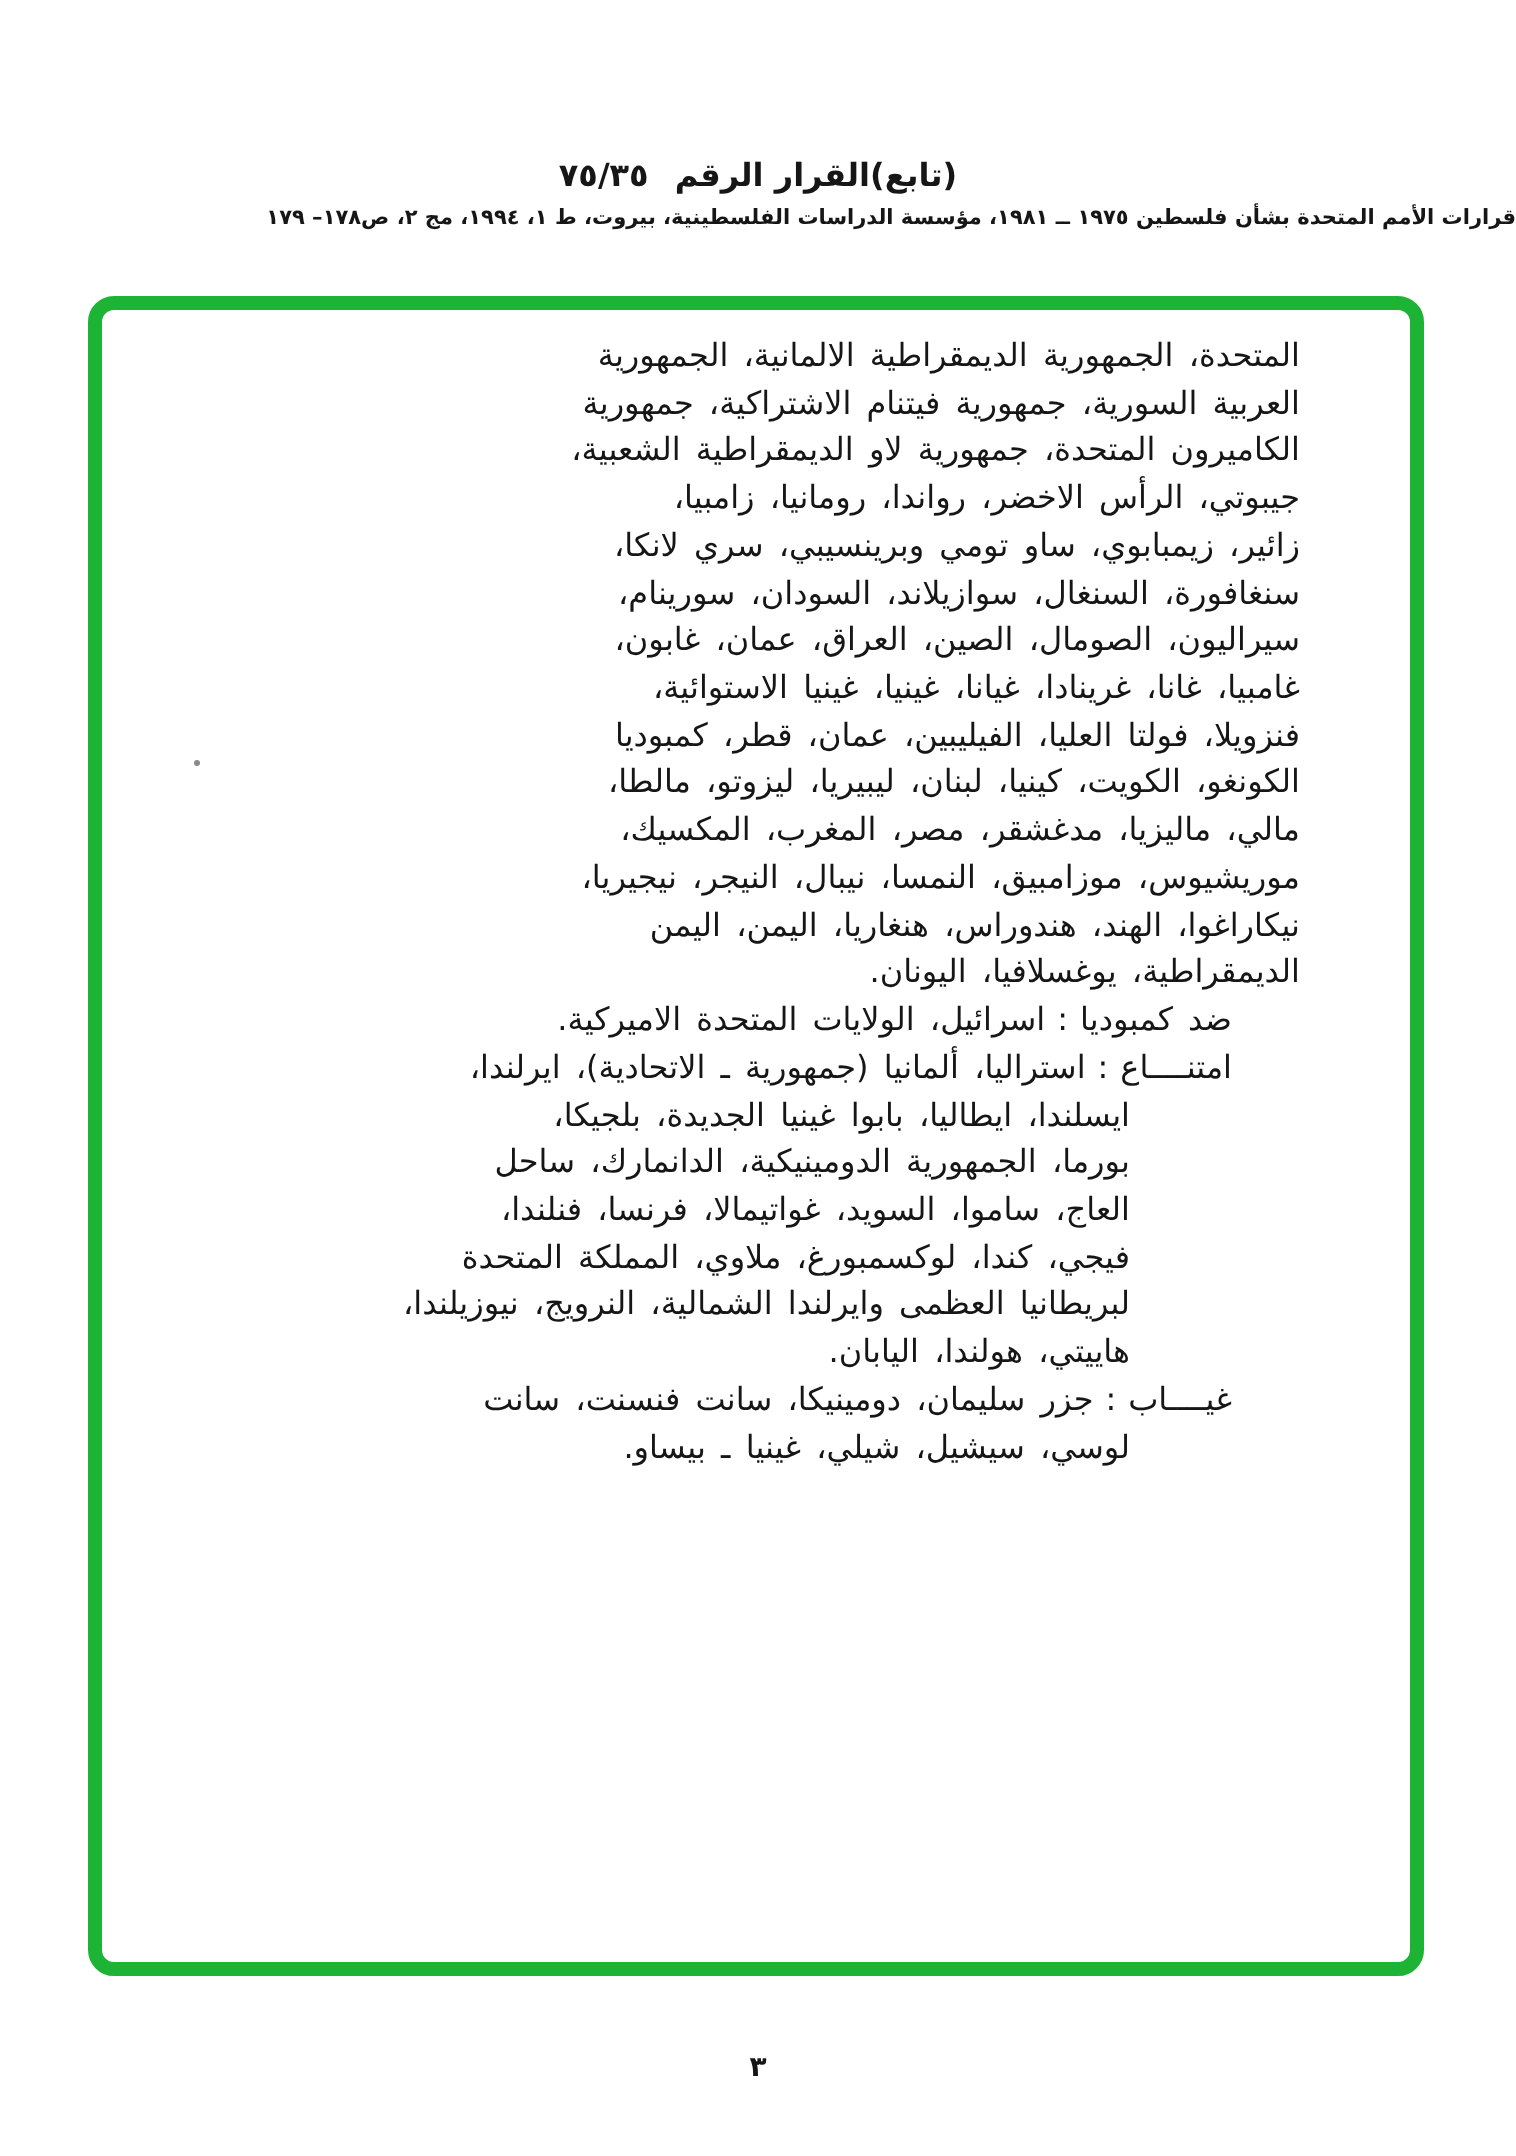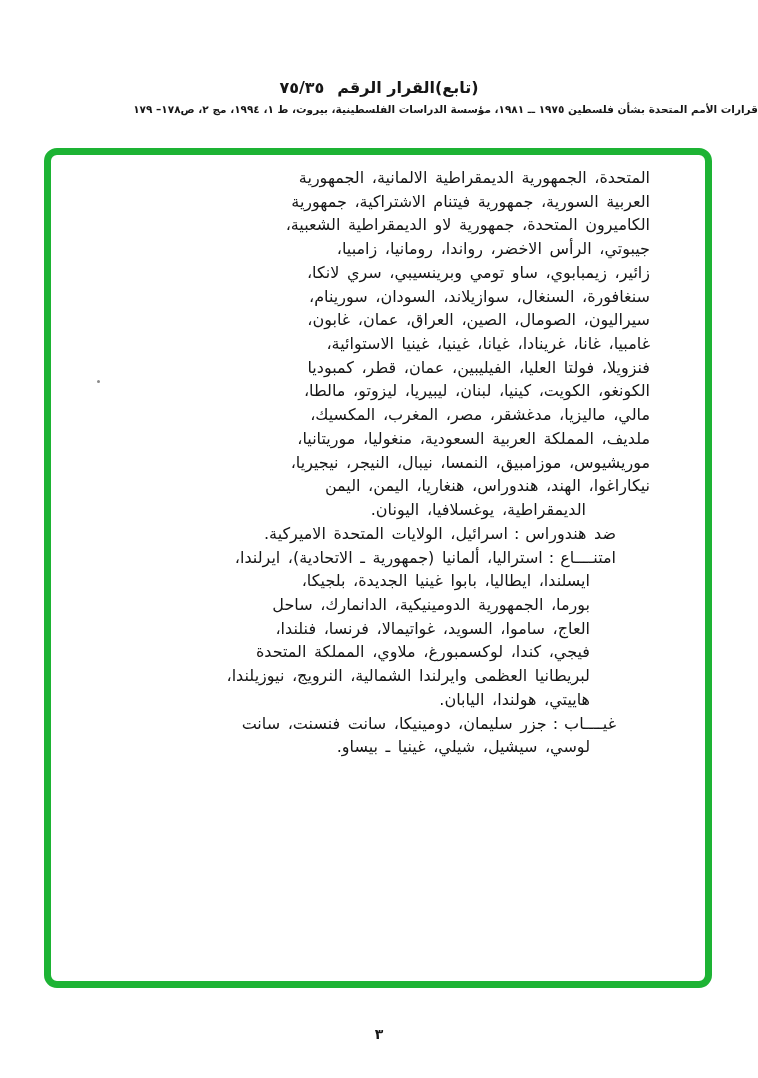--- a/index.html
+++ b/index.html
@@ -36,23 +36,23 @@
   }
   .ln {
     white-space:nowrap;
     text-align:right;
     font-size:16px;
     line-height:23.72px;
     height:23.72px;
     word-spacing:2.5px;
     overflow:visible;
   }
-  .ln.last  { margin-right:64px; }   
+  .ln.last  { }   
   .ln.sec   { margin-right:34px; }   
-  .ln.cont  { margin-right:60px; }  
+  .ln.cont  { margin-right:85px; }  
   .colon { margin:0 6px; }
   .pageno {
     position:absolute; top:1026px; left:0; right:0;
     text-align:center; font-size:14px; font-weight:bold;
   }
   .speck {
     position:absolute; left:97px; top:380px;
     width:3px; height:3px; background:#8a8a8a; border-radius:50%;
   }
 </style>
@@ -73,27 +73,26 @@
     <div class="ln">العربية السورية، جمهورية فيتنام الاشتراكية، جمهورية</div>
     <div class="ln">الكاميرون المتحدة، جمهورية لاو الديمقراطية الشعبية،</div>
     <div class="ln">جيبوتي، الرأس الاخضر، رواندا، رومانيا، زامبيا،</div>
     <div class="ln">زائير، زيمبابوي، ساو تومي وبرينسيبي، سري لانكا،</div>
     <div class="ln">سنغافورة، السنغال، سوازيلاند، السودان، سورينام،</div>
     <div class="ln">سيراليون، الصومال، الصين، العراق، عمان، غابون،</div>
     <div class="ln">غامبيا، غانا، غرينادا، غيانا، غينيا، غينيا الاستوائية،</div>
     <div class="ln">فنزويلا، فولتا العليا، الفيليبين، عمان، قطر، كمبوديا</div>
     <div class="ln">الكونغو، الكويت، كينيا، لبنان، ليبيريا، ليزوتو، مالطا،</div>
     <div class="ln">مالي، ماليزيا، مدغشقر، مصر، المغرب، المكسيك،</div>
-    <div class="ln">ملديف، المملكة العربية السعودية، منغوليا، موريتانيا،</div>
     <div class="ln">موريشيوس، موزامبيق، النمسا، نيبال، النيجر، نيجيريا،</div>
     <div class="ln">نيكاراغوا، الهند، هندوراس، هنغاريا، اليمن، اليمن</div>
     <div class="ln last">الديمقراطية، يوغسلافيا، اليونان.</div>
 
     <div class="ln sec">
-      <span>ضد هندوراس</span><span class="colon">:</span><span>اسرائيل، الولايات المتحدة الاميركية.</span>
+      <span>ضد كمبوديا</span><span class="colon">:</span><span>اسرائيل، الولايات المتحدة الاميركية.</span>
     </div>
 
     <div class="ln sec">
       <span>امتنــــاع</span><span class="colon">:</span><span>استراليا، ألمانيا (جمهورية ـ الاتحادية)، ايرلندا،</span>
     </div>
     <div class="ln cont">ايسلندا، ايطاليا، بابوا غينيا الجديدة، بلجيكا،</div>
     <div class="ln cont">بورما، الجمهورية الدومينيكية، الدانمارك، ساحل</div>
     <div class="ln cont">العاج، ساموا، السويد، غواتيمالا، فرنسا، فنلندا،</div>
     <div class="ln cont">فيجي، كندا، لوكسمبورغ، ملاوي، المملكة المتحدة</div>
     <div class="ln cont">لبريطانيا العظمى وايرلندا الشمالية، النرويج، نيوزيلندا،</div>

